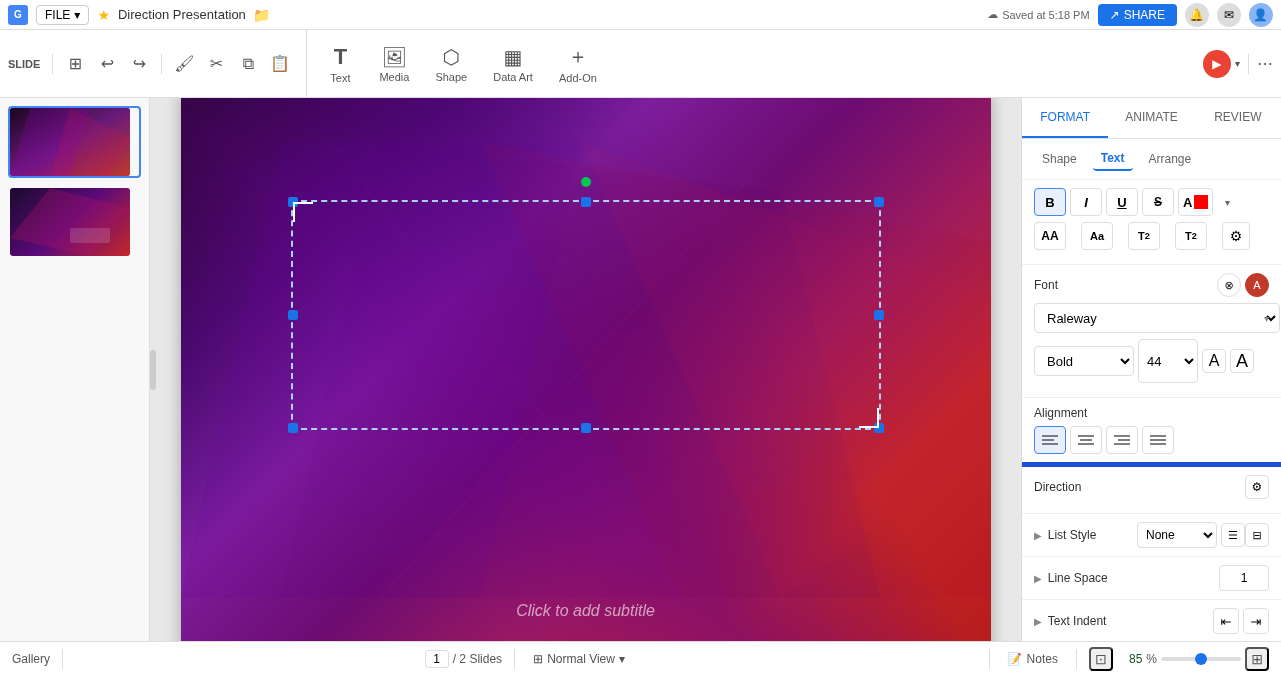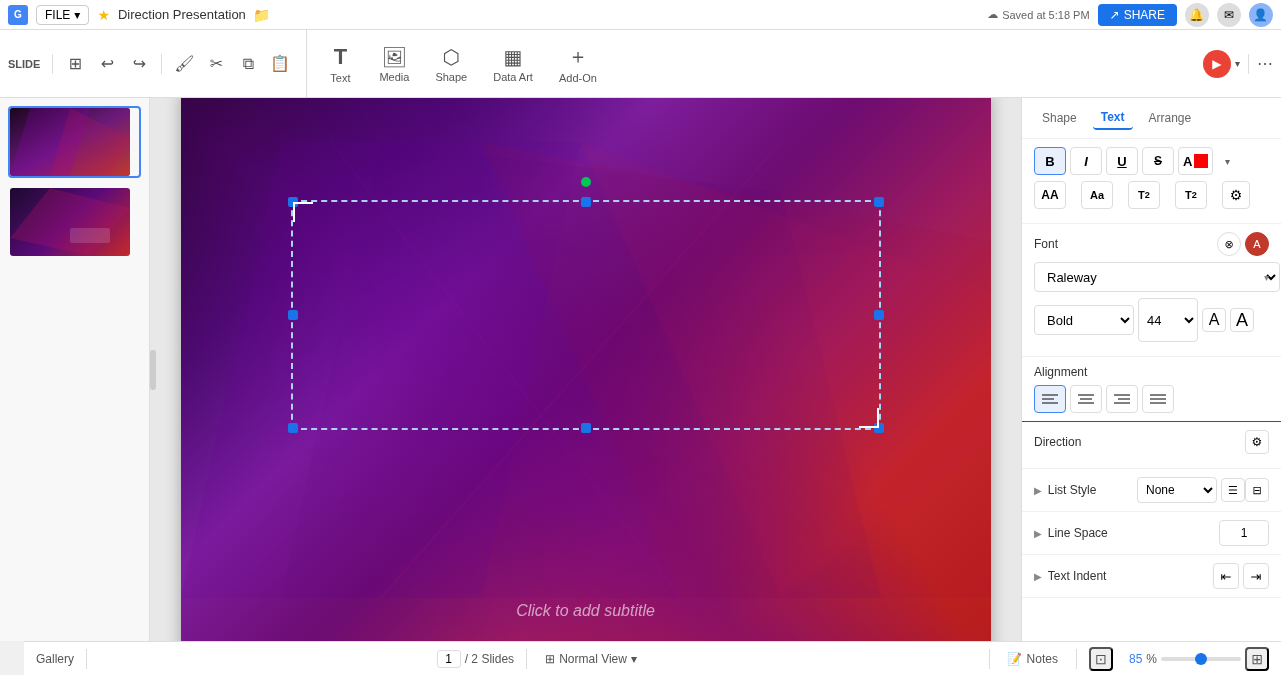--- a/index.html
+++ b/index.html
@@ -88,43 +88,43 @@
     .font-size-btn { width: 24px; height: 24px; border: 1px solid #ddd; background: white; border-radius: 4px; cursor: pointer; display: flex; align-items: center; justify-content: center; font-size: 13px; }
     .style-select { width: 100px; border: 1px solid #ddd; border-radius: 4px; padding: 4px 8px; font-size: 13px; height: 30px; cursor: pointer; background: white; }
 
     
     .collapsible-section { border-bottom: 1px solid #f0f0f0; }
     .collapsible-header { display: flex; align-items: center; padding: 8px 12px; cursor: pointer; }
     .collapse-arrow { font-size: 10px; color: #888; margin-right: 6px; }
     .section-title { font-size: 12px; font-weight: 400; color: #333; flex: 1; }
     .small-btn { width: 24px; height: 24px; border: 1px solid #ddd; background: white; border-radius: 4px; cursor: pointer; display: flex; align-items: center; justify-content: center; font-size: 11px; }
 
-    .alignment-section { padding: 8px 12px; border-bottom: 1px solid #1d4ed8; }
+    .alignment-section { padding: 8px 12px; border-bottom: 5px solid #1d4ed8; }
     .align-btns { display: flex; gap: 4px; }
     .align-btn { width: 32px; height: 28px; border: 1px solid #ddd; background: white; border-radius: 4px; cursor: pointer; display: flex; align-items: center; justify-content: center; }
     .align-btn.active { background: #e8f0fe; border-color: #4285f4; }
 
     .direction-section { padding: 8px 12px; border-bottom: 1px solid #f0f0f0; }
     .direction-row { display: flex; align-items: center; gap: 4px; }
     .dir-select { flex: 1; border: 1px solid #ddd; border-radius: 4px; padding: 4px 8px; font-size: 12px; height: 28px; cursor: pointer; background: white; }
     .dir-btn { width: 28px; height: 28px; border: 1px solid #ddd; background: white; border-radius: 4px; cursor: pointer; display: flex; align-items: center; justify-content: center; font-size: 12px; }
     .dir-btn.active { background: #e8f0fe; }
     .list-select { width: 80px; border: 1px solid #ddd; border-radius: 4px; padding: 4px; font-size: 12px; height: 26px; cursor: pointer; background: white; }
     .ls-input { width: 50px; border: 1px solid #ddd; border-radius: 4px; padding: 4px; font-size: 12px; height: 26px; text-align: center; }
 
     
-    .bottom-bar { display: flex; align-items: center; background: #fff; border-top: 1px solid #ddd; height: 34px; padding: 0 12px; flex-shrink: 0; gap: 8px; margin-left: 24px; }
+    .bottom-bar { display: flex; align-items: center; background: #fff; border-top: 1px solid #ddd; height: 34px; padding: 0 12px; flex-shrink: 0; gap: 8px; }
     .gallery-label { font-size: 12px; color: #555; }
     .page-info { display: flex; align-items: center; gap: 4px; margin-left: auto; }
     .page-input { width: 24px; border: 1px solid #ddd; border-radius: 3px; text-align: center; font-size: 12px; padding: 1px; }
     .page-total { font-size: 12px; color: #555; }
     .view-btn { display: flex; align-items: center; gap: 4px; font-size: 12px; color: #555; cursor: pointer; padding: 2px 6px; border-radius: 4px; }
     .notes-btn { display: flex; align-items: center; gap: 4px; font-size: 12px; color: #555; cursor: pointer; padding: 2px 6px; border-radius: 4px; }
     .zoom-control { display: flex; align-items: center; gap: 4px; margin-left: 8px; }
-    .zoom-val { font-size: 12px; color: #3b82f6; }
+    .zoom-val { font-size: 12px; color: #14532d; }
     .zoom-pct { font-size: 12px; color: #555; }
     .zoom-slider { width: 80px; height: 4px; background: #ddd; border-radius: 2px; position: relative; cursor: pointer; }
     .zoom-thumb { width: 12px; height: 12px; background: #1a73e8; border-radius: 50%; position: absolute; top: -4px; left: 50%; transform: translateX(-50%); }
     .fit-btn { width: 24px; height: 24px; display: flex; align-items: center; justify-content: center; border-radius: 4px; cursor: pointer; font-size: 14px; color: #555; }
 
     .sep { width: 1px; height: 20px; background: #ddd; margin: 0 4px; }
 
     .aa-btn { width: 32px; height: 28px; border: 1px solid #ddd; background: white; border-radius: 4px; cursor: pointer; display: flex; align-items: center; justify-content: center; font-size: 11px; font-weight: bold; }
     .gear-btn { width: 28px; height: 28px; border: 1px solid #ddd; background: white; border-radius: 4px; cursor: pointer; display: flex; align-items: center; justify-content: center; font-size: 14px; }
     .indent-btns { display: flex; gap: 4px; margin-left: auto; }
@@ -259,20 +259,25 @@
         <div class="corner-marker"></div>
         <div class="corner-marker-br"></div>
       </div>
 
       <div class="subtitle-text">Click to add subtitle</div>
     </div>
   </div>
 
   <div class="right-panel">
 
+    <div class="format-tabs">
+      <div class="format-tab active">FORMAT</div>
+      <div class="format-tab">ANIMATE</div>
+      <div class="format-tab">REVIEW</div>
+    </div>
 
     <div class="panel-tabs">
       <div class="panel-tab">Shape</div>
       <div class="panel-tab active">Text</div>
       <div class="panel-tab">Arrange</div>
     </div>
 
     <div class="panel-section">
       <div class="format-btns-row">
         <button class="fmt-btn active" style="font-weight:bold;">B</button>

